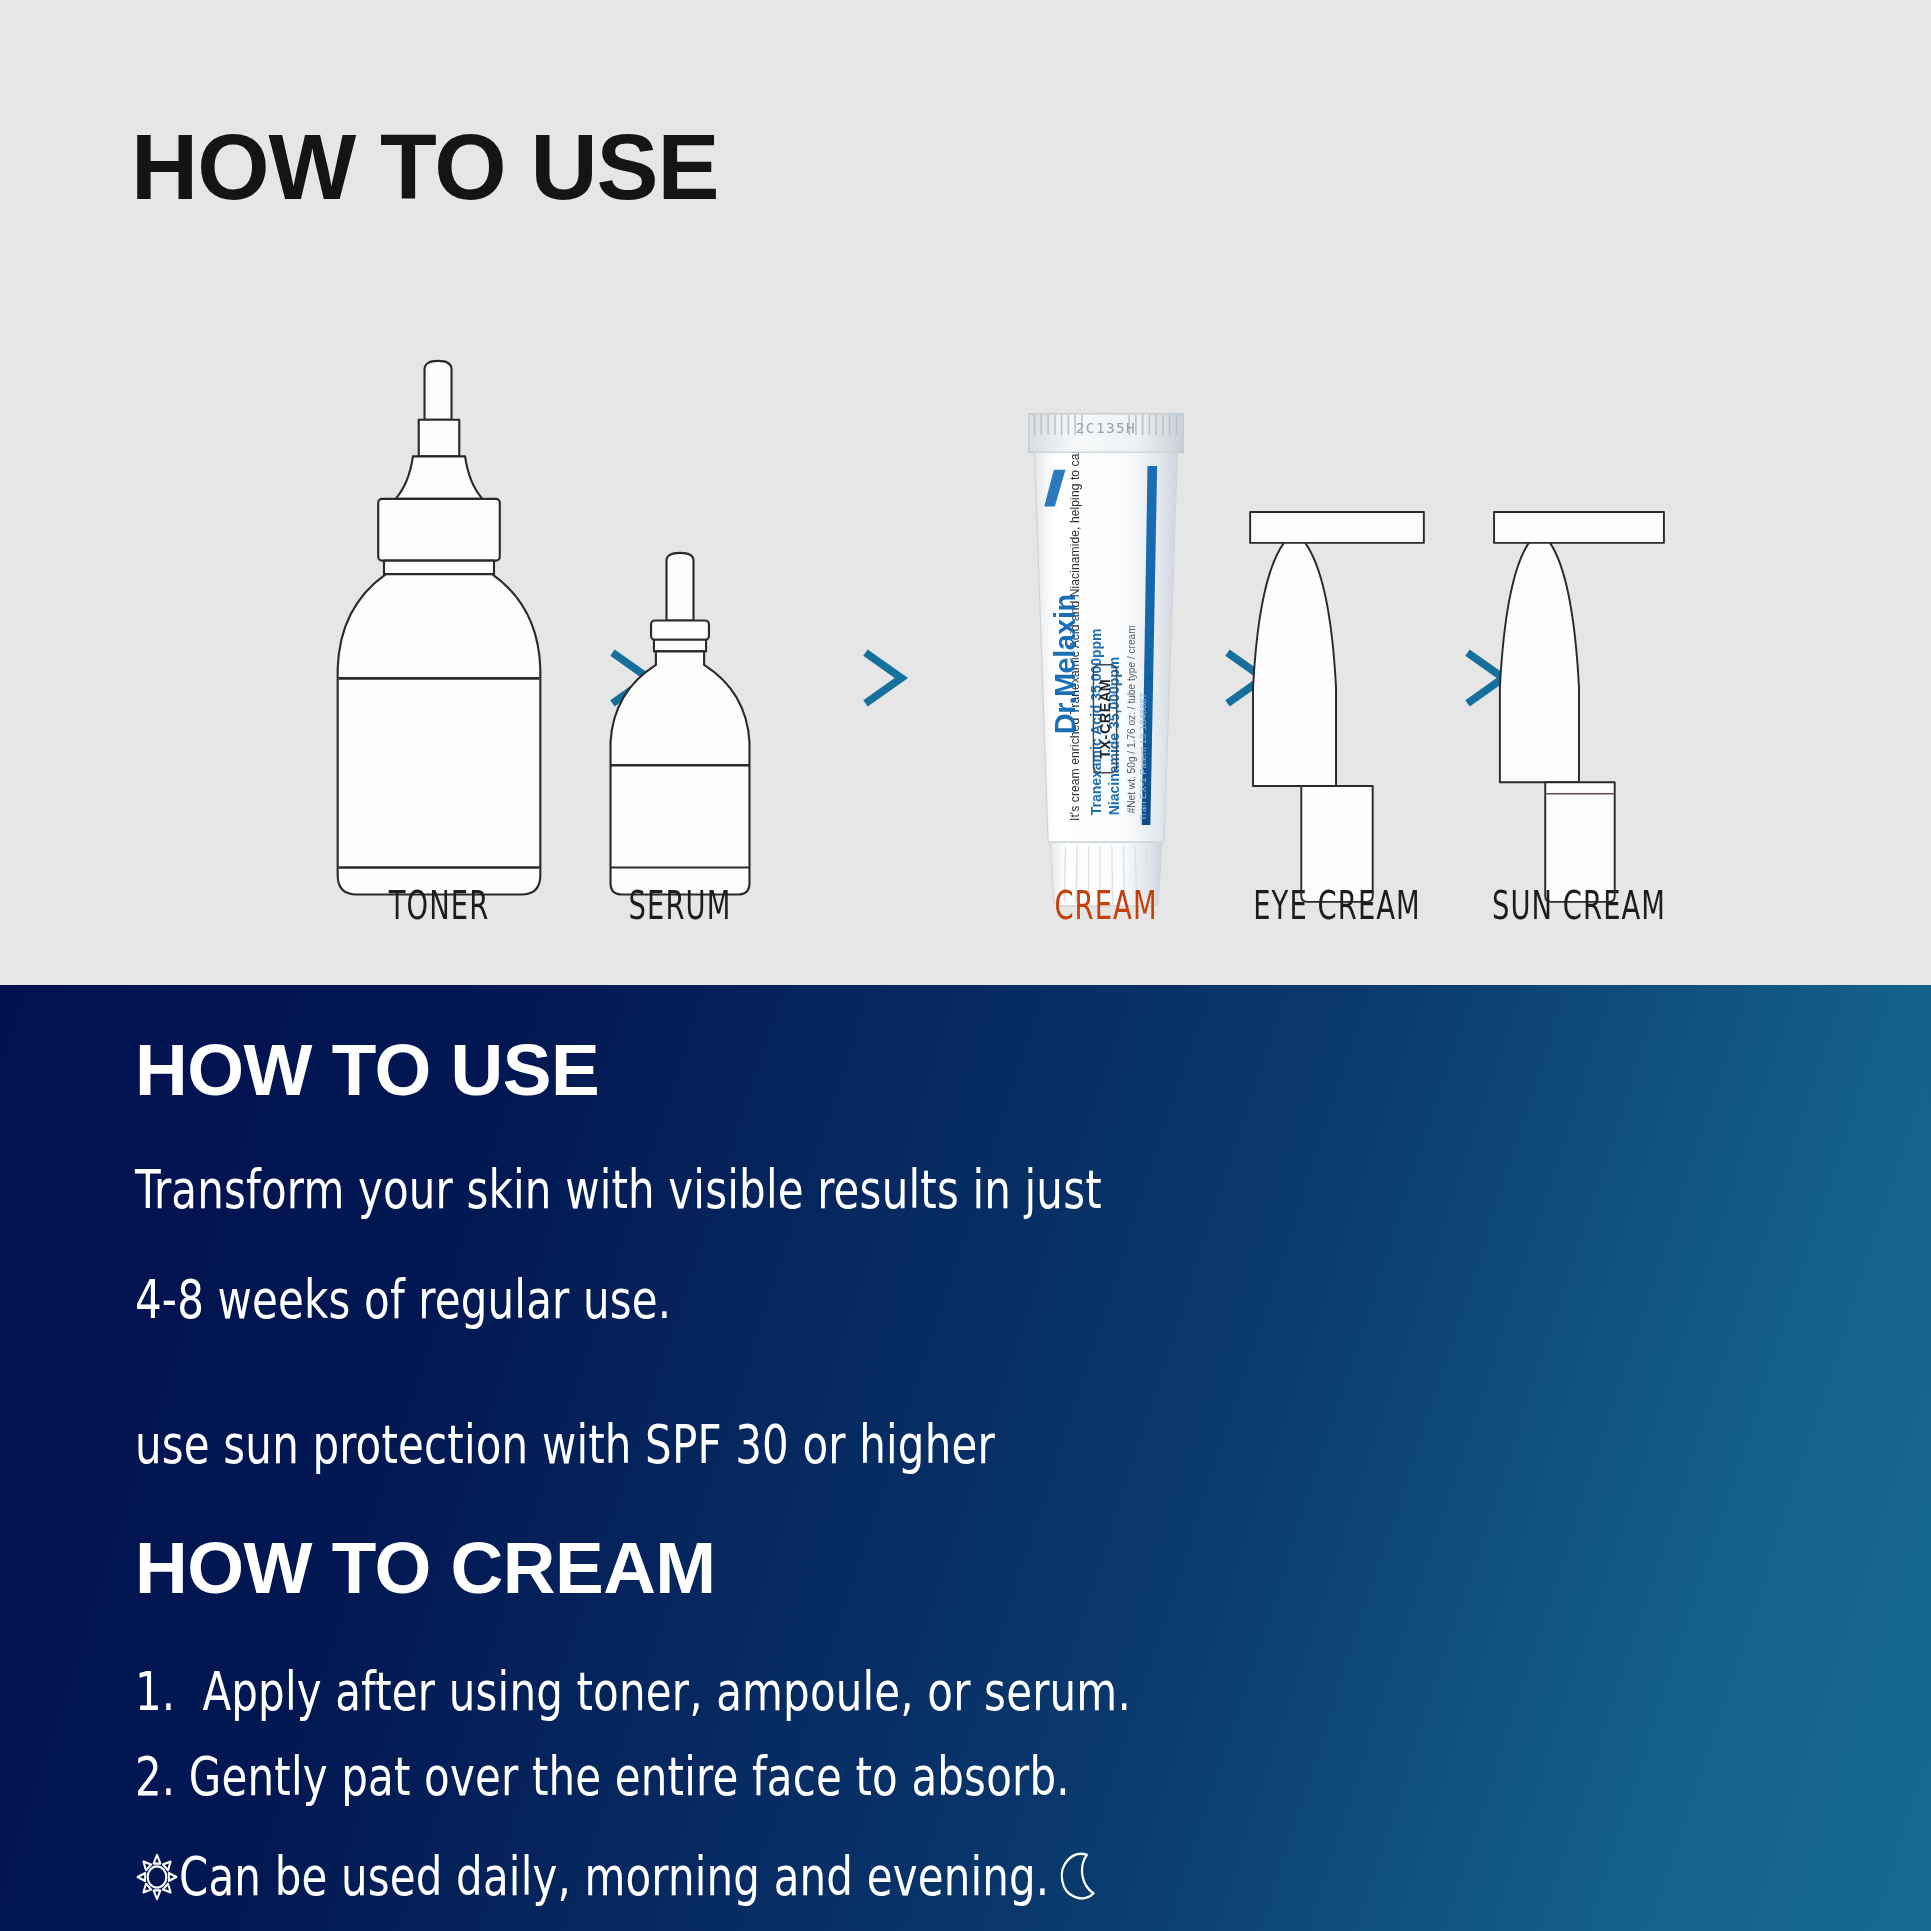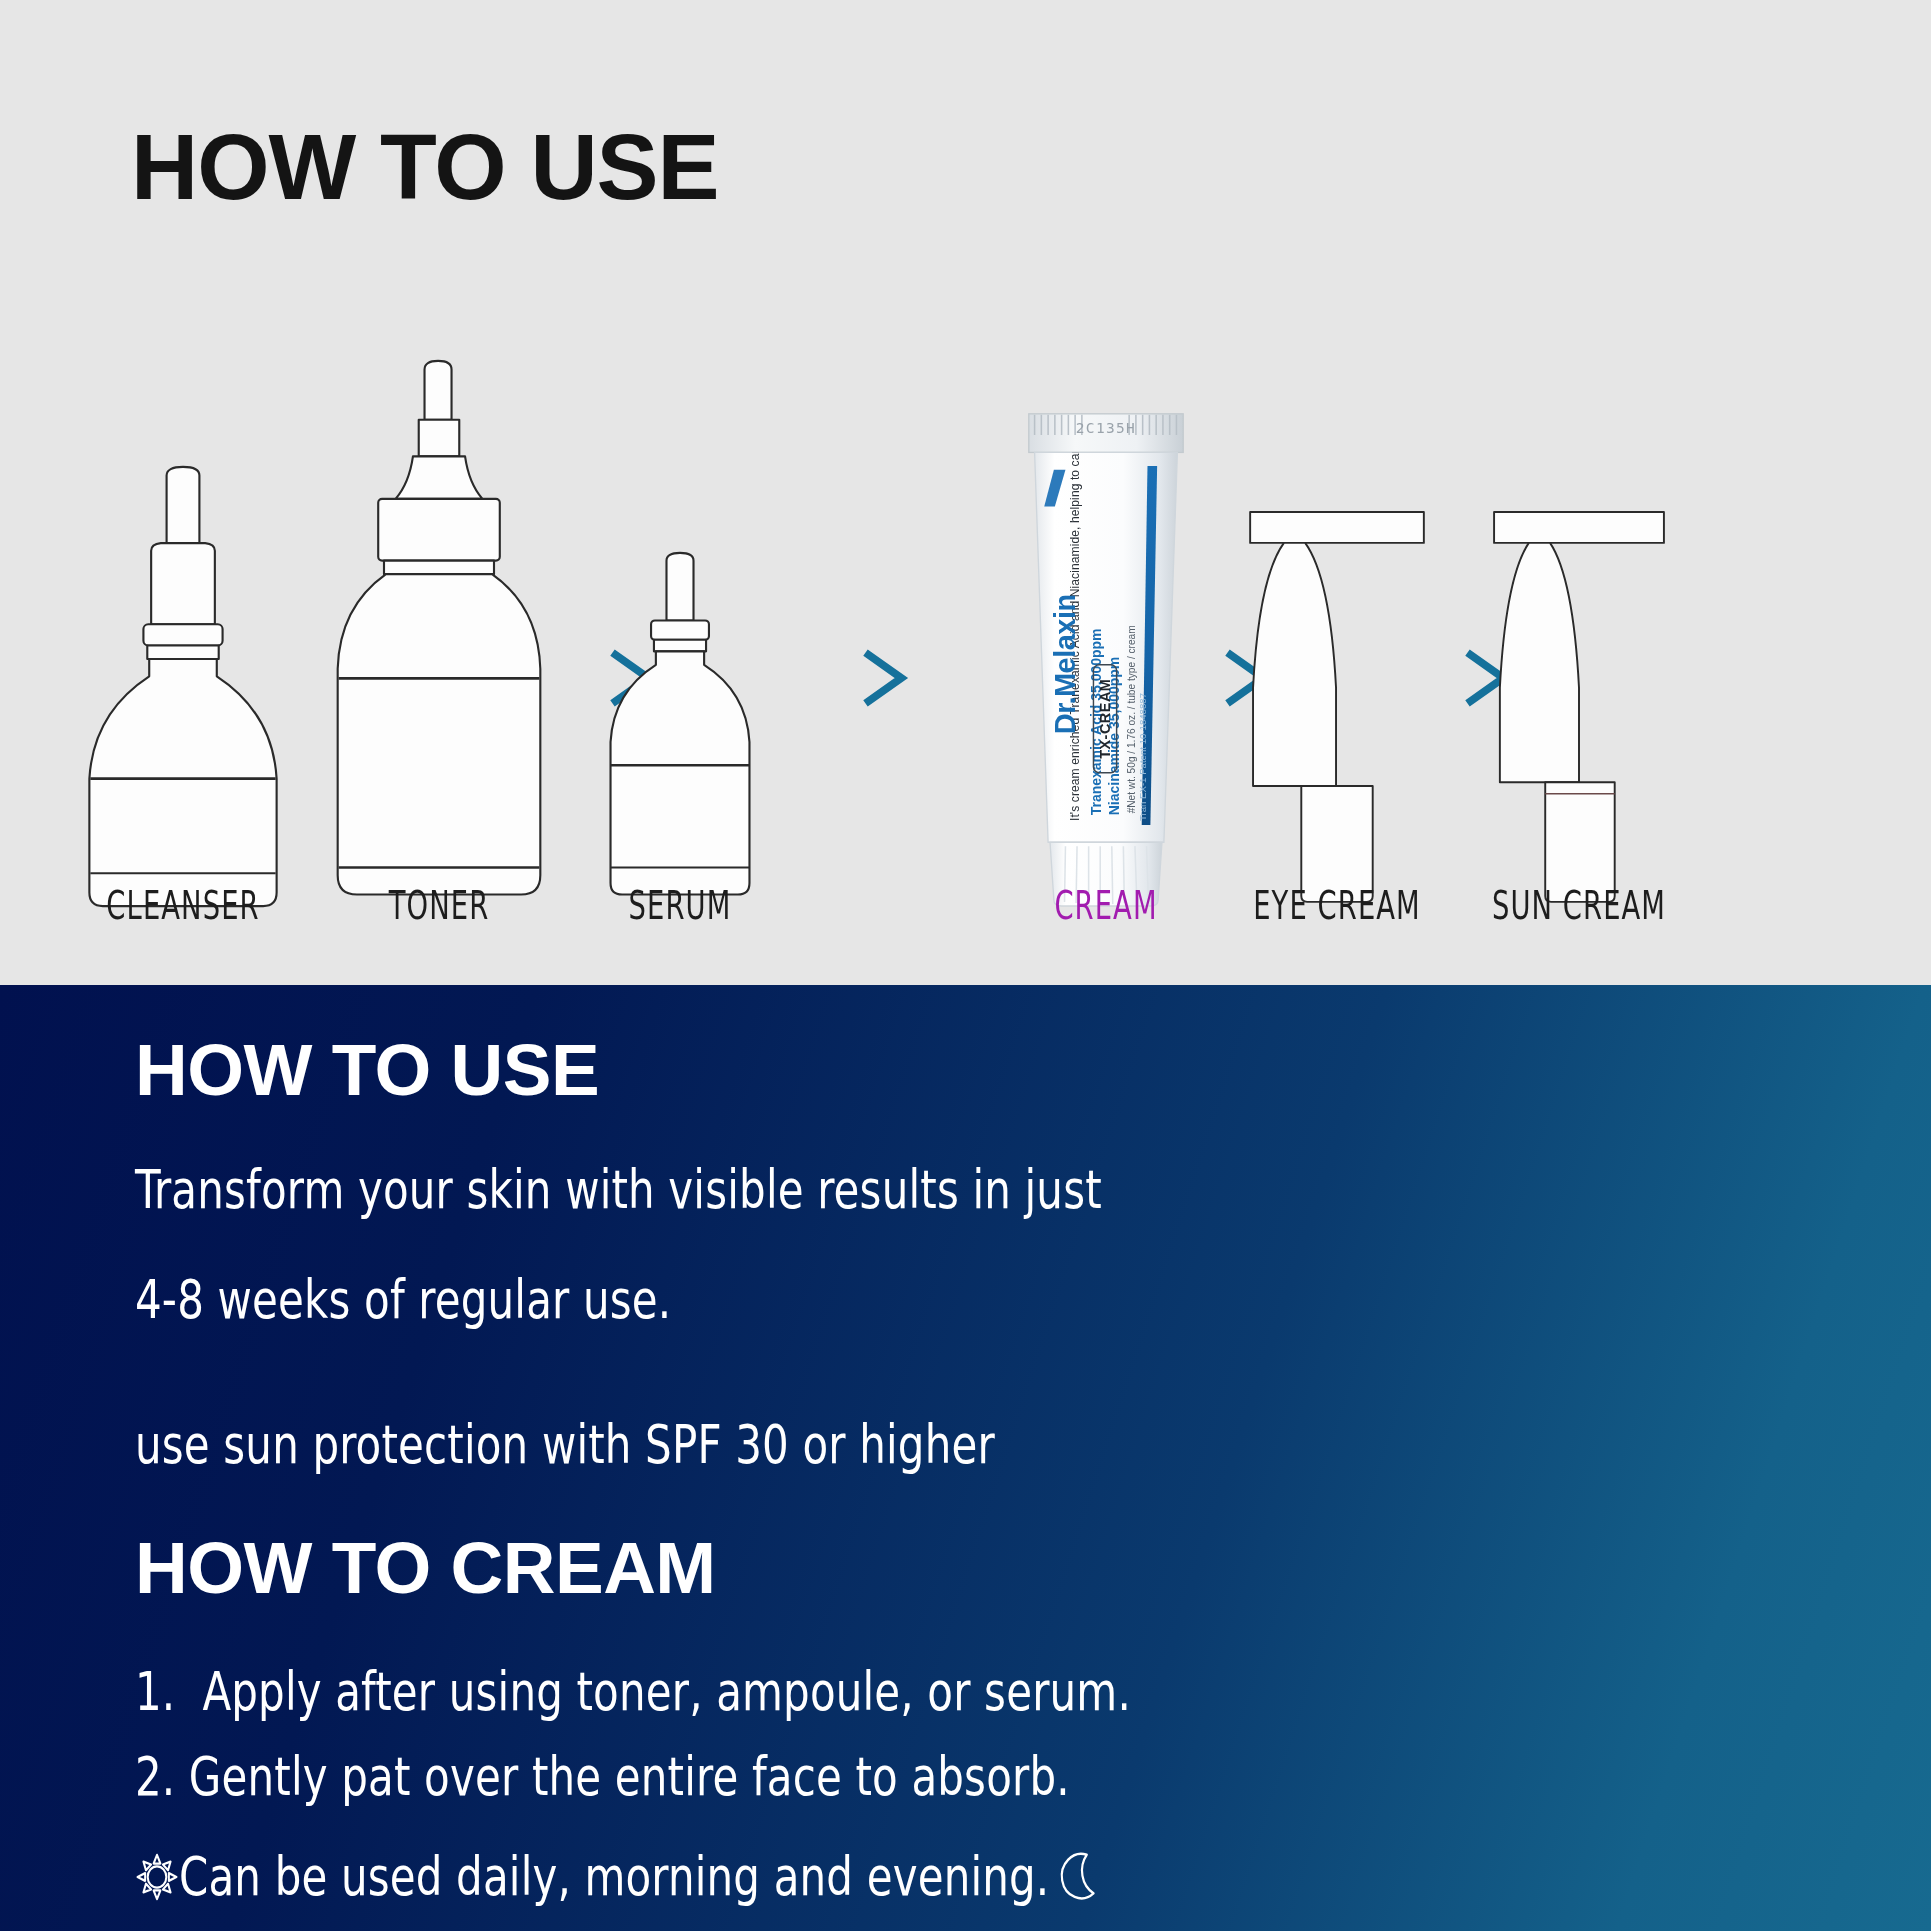--- a/index.html
+++ b/index.html
@@ -59,21 +59,21 @@
     left: 50%;
     transform: translateX(-50%);
     font-family: "DejaVu Sans Condensed", "Liberation Sans Narrow", "Liberation Sans", sans-serif;
     font-size: 39px;
     font-weight: 300;
     letter-spacing: 1.4px;
     color: #1d1d1d;
     white-space: nowrap;
     transform-origin: center;
   }
-  .step-label.accent { color: #a21caf; }
+  .step-label.accent { color: #c2410c; }
   .label-squeeze { display: inline-block; transform: scaleX(0.78); transform-origin: center; }
 
   .arrow {
     position: absolute;
     top: 357px;
     width: 54px; height: 62px;
   }
   .arrow svg { display: block; width: 100%; height: 100%; }
 
   
@@ -127,42 +127,20 @@
 <body>
 
 <div id="page">
 
   <div id="top-panel">
 
     <div id="top-title">HOW TO USE</div>
 
     <div id="product-row">
 
-      <div class="step" style="left:43px; width:280px; height:618px;">
-        <div class="art" style="width:222px;height:444px;">
-          <svg viewBox="0 0 230 460" width="222" height="444">
-            <g fill="#fdfdfd" stroke="#2a2a2a" stroke-width="2.2" stroke-linejoin="round">
-              <path d="M98 12 q0 -9 17 -9 q17 0 17 9 l0 78 l-34 0 Z"></path>
-              <path d="M82 90 q0 -7 10 -8 l46 0 q10 1 10 8 l0 76 l-66 0 Z"></path>
-              <rect x="74" y="166" width="82" height="22" rx="5"></rect>
-              <path d="M78 188 l74 0 l0 14 l-74 0 Z"></path>
-              <path d="M80 202 l0 18 q-58 38 -62 106 l0 118 q0 14 14 14 l166 0 q14 0 14 -14 l0 -118 q-4 -68 -62 -106 l0 -18 Z"></path>
-            </g>
-            <g stroke="#2a2a2a" stroke-width="3" fill="none">
-              <line x1="19" y1="326" x2="211" y2="326"></line>
-            </g>
-            <g stroke="#2a2a2a" stroke-width="2" fill="none">
-              <line x1="19" y1="424" x2="211" y2="424"></line>
-            </g>
-          </svg>
-        </div>
-        <div class="step-label">
-          <span class="label-squeeze">CLEANSER</span>
-        </div>
-      </div>
 
       <div class="arrow" style="left:350px;">
         <svg viewBox="0 0 56 64">
             <path d="M10 8 L44 32 L10 56" fill="none" stroke="#15719b" stroke-width="8" stroke-linecap="square" stroke-linejoin="miter"></path>
           </svg>
       </div>
 
       <div class="step" style="left:299px; width:280px; height:618px;">
         <div class="art" style="width:222px;height:550px;">
           <svg viewBox="0 0 230 570" width="222" height="550">

